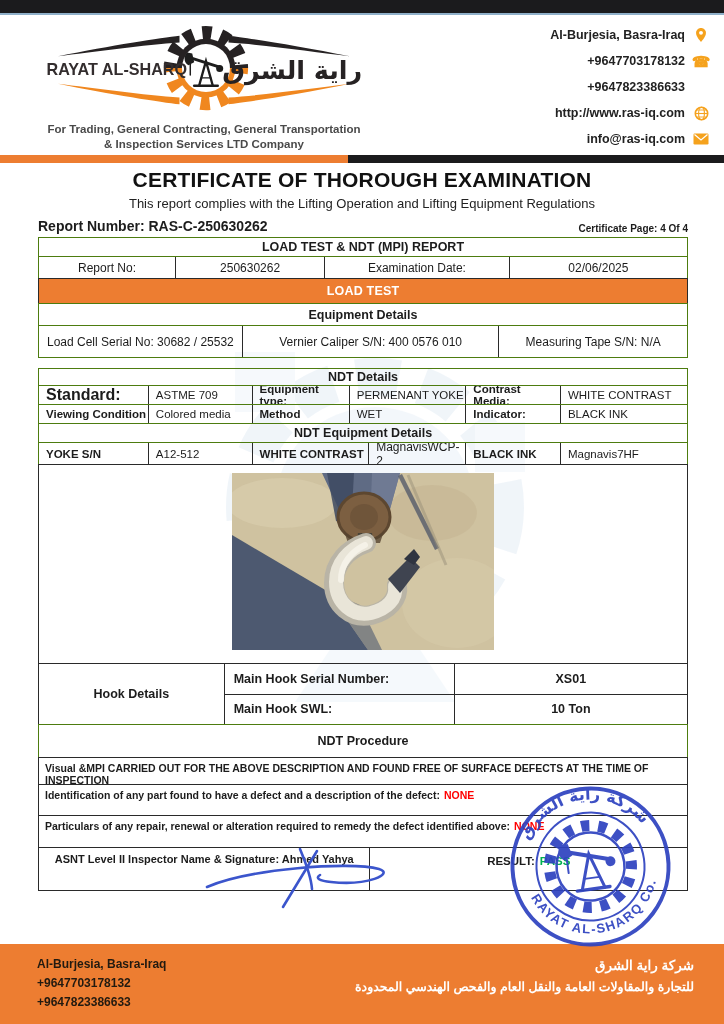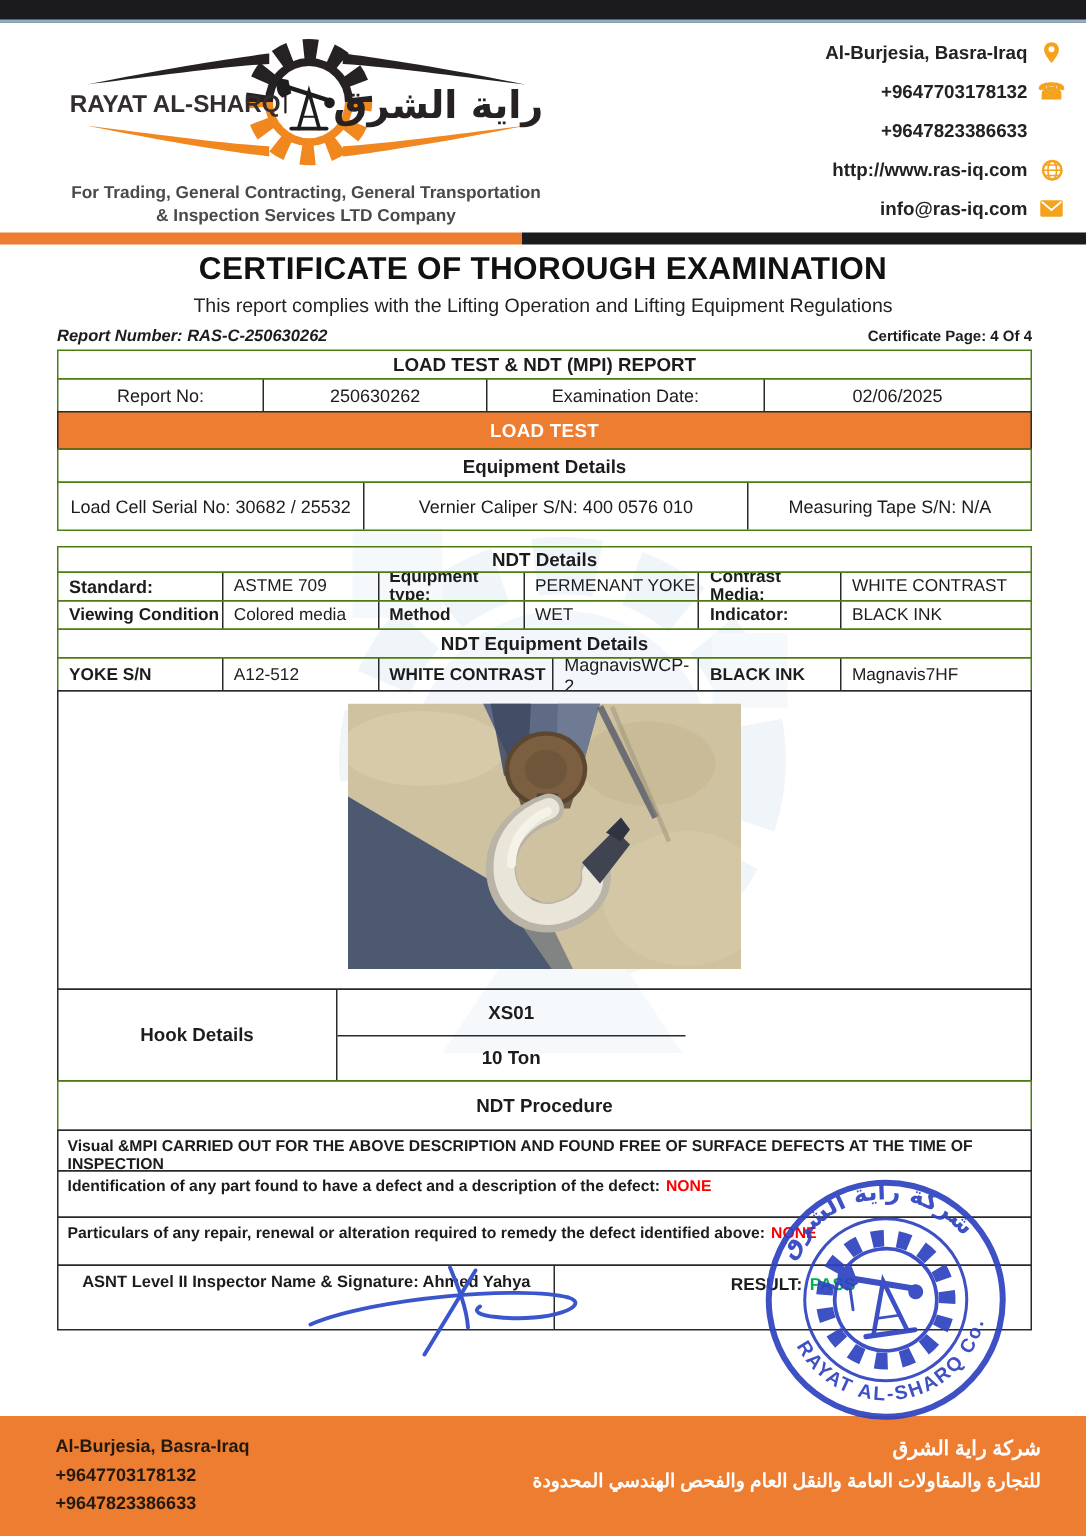--- a/index.html
+++ b/index.html
@@ -21,21 +21,21 @@
 
   
   .divider { display:flex; height:8px; }
   .divider .seg-orange { width:48%; background:#ED7D31; }
   .divider .seg-black  { width:52%; background:#1b1b1d; }
 
   
   .doc-title { text-align:center; font-size:21px; font-weight:bold; letter-spacing:.2px; margin-top:5px; line-height:24px; color:#111; }
   .doc-sub { text-align:center; font-size:13px; margin-top:3px; line-height:17px; color:#222; }
   .meta { display:flex; justify-content:space-between; align-items:flex-end; margin:6px 36px 3px 38px; }
-  .meta .rn { font-size:11px; font-weight:bold;font-style:italic; }
+  .meta .rn { font-size:14px; font-weight:bold; }
   .meta .cp { font-size:10px; font-weight:bold; }
 
   
   .content { position:relative; z-index:1; margin:0 36px 0 38px; }
   .tr { display:flex; border:1px solid #4d7c0f; margin-top:-1px; background:transparent; }
   .tr:first-child { margin-top:0; }
   .td { border-left:1px solid #2a2a2a; display:flex; align-items:center; justify-content:center; font-size:12px; overflow:hidden; }
   .td:first-child { border-left:none; }
   .td.left { justify-content:flex-start; padding-left:7px; }
   .b { font-weight:bold; }
@@ -205,21 +205,21 @@
     </div>
 
     <div class="gap8"></div>
 
     <div class="gap3"></div>
 
     <div class="tr" style="height:18px">
       <div class="td hdr" style="width:100%; font-size:12.5px">NDT Details</div>
     </div>
     <div class="tr" style="height:20px">
-      <div class="td left b" style="width:16.8%; font-size:12px">Standard:</div>
+      <div class="td left b" style="width:16.8%; font-size:16px">Standard:</div>
       <div class="td left" style="width:16%; font-size:11.5px">ASTME 709</div>
       <div class="td left b" style="width:15%; font-size:11.5px">Equipment type:</div>
       <div class="td left" style="width:18%; font-size:11.5px">PERMENANT YOKE</div>
       <div class="td left b" style="width:14.6%; font-size:11.5px">Contrast Media:</div>
       <div class="td left" style="width:19.6%; font-size:11.5px">WHITE CONTRAST</div>
     </div>
     <div class="tr" style="height:20px">
       <div class="td left b" style="width:16.8%; font-size:11.5px">Viewing Condition</div>
       <div class="td left" style="width:16%; font-size:11.5px">Colored media</div>
       <div class="td left b" style="width:15%; font-size:11.5px">Method</div>
@@ -265,20 +265,24 @@
         <path d="M134,70 C117,76 104,90 104,109 C104,130 121,144 139,140 C155,136 165,126 163,113" fill="none" stroke="#e9e5d8" stroke-width="14" stroke-linecap="round"></path>
         <path d="M133,72 C120,78 109,90 109,107" fill="none" stroke="#f6f3ea" stroke-width="6" stroke-linecap="round" opacity=".9"></path>
 
         <polygon points="156,106 178,84 188,94 168,120" fill="#3f4450"></polygon>
         <polygon points="172,86 182,76 188,84 182,92" fill="#2f3440"></polygon>
       </svg>
     </div>
 
     <div class="hook-row">
       <div class="hook-title">Hook Details</div>
+      <div class="hook-mid">
+        <div class="hcell divb">Main Hook Serial Number:</div>
+        <div class="hcell">Main Hook SWL:</div>
+      </div>
       <div class="hook-val">
         <div class="hcell divb">XS01</div>
         <div class="hcell">10 Ton</div>
       </div>
     </div>
 
     <div class="tr" style="height:34px">
       <div class="td hdr" style="width:100%; font-size:12.5px">NDT Procedure</div>
     </div>
     <div class="proc-row" style="height:28px">

